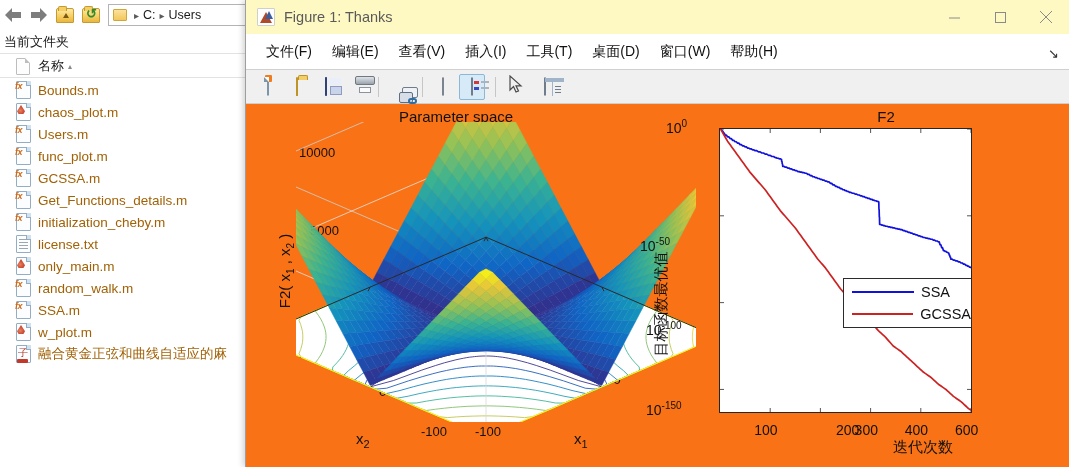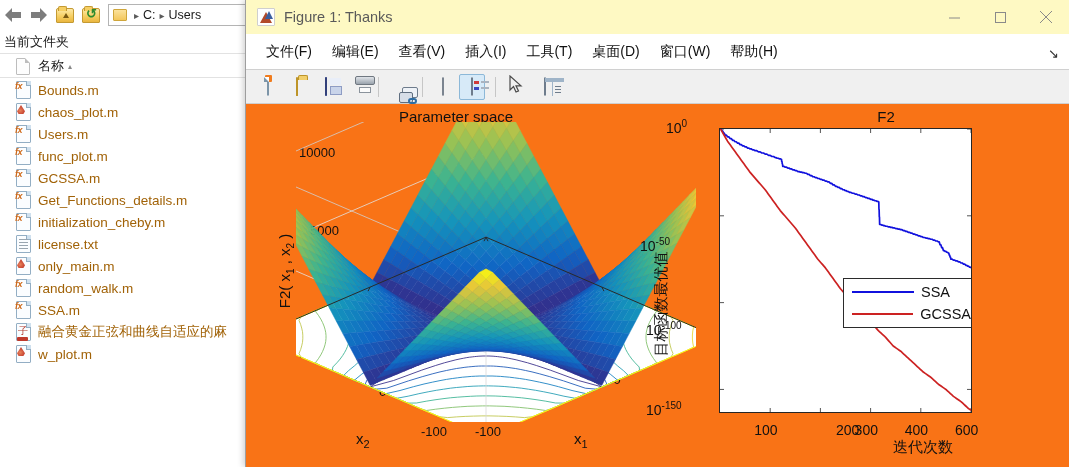--- a/index.html
+++ b/index.html
@@ -351,35 +351,35 @@
         </div>
         <div class="file-row">
           <span class="fic mfile">
             <span class="sheet"></span>
             <span class="fold"></span>
             <span class="badge"></span>
           </span>
           <span class="file-name">SSA.m</span>
         </div>
         <div class="file-row">
+          <span class="fic script">
+            <span class="sheet"></span>
+            <span class="fold"></span>
+            <span class="blob"></span>
+          </span>
+          <span class="file-name">w_plot.m</span>
+        </div>
+        <div class="file-row">
           <span class="fic doc">
             <span class="sheet"></span>
             <span class="fold"></span>
             <span class="blob"></span>
             <span class="bar"></span>
           </span>
           <span class="file-name">融合黄金正弦和曲线自适应的麻</span>
-        </div>
-        <div class="file-row">
-          <span class="fic script">
-            <span class="sheet"></span>
-            <span class="fold"></span>
-            <span class="blob"></span>
-          </span>
-          <span class="file-name">w_plot.m</span>
         </div>
       </div>
   </div>
 
   <div class="figwin">
 
     <div class="titlebar">
       <span class="mlicon"></span>
       <span class="fig-title">Figure 1: Thanks</span>
       <div class="wbtns">

